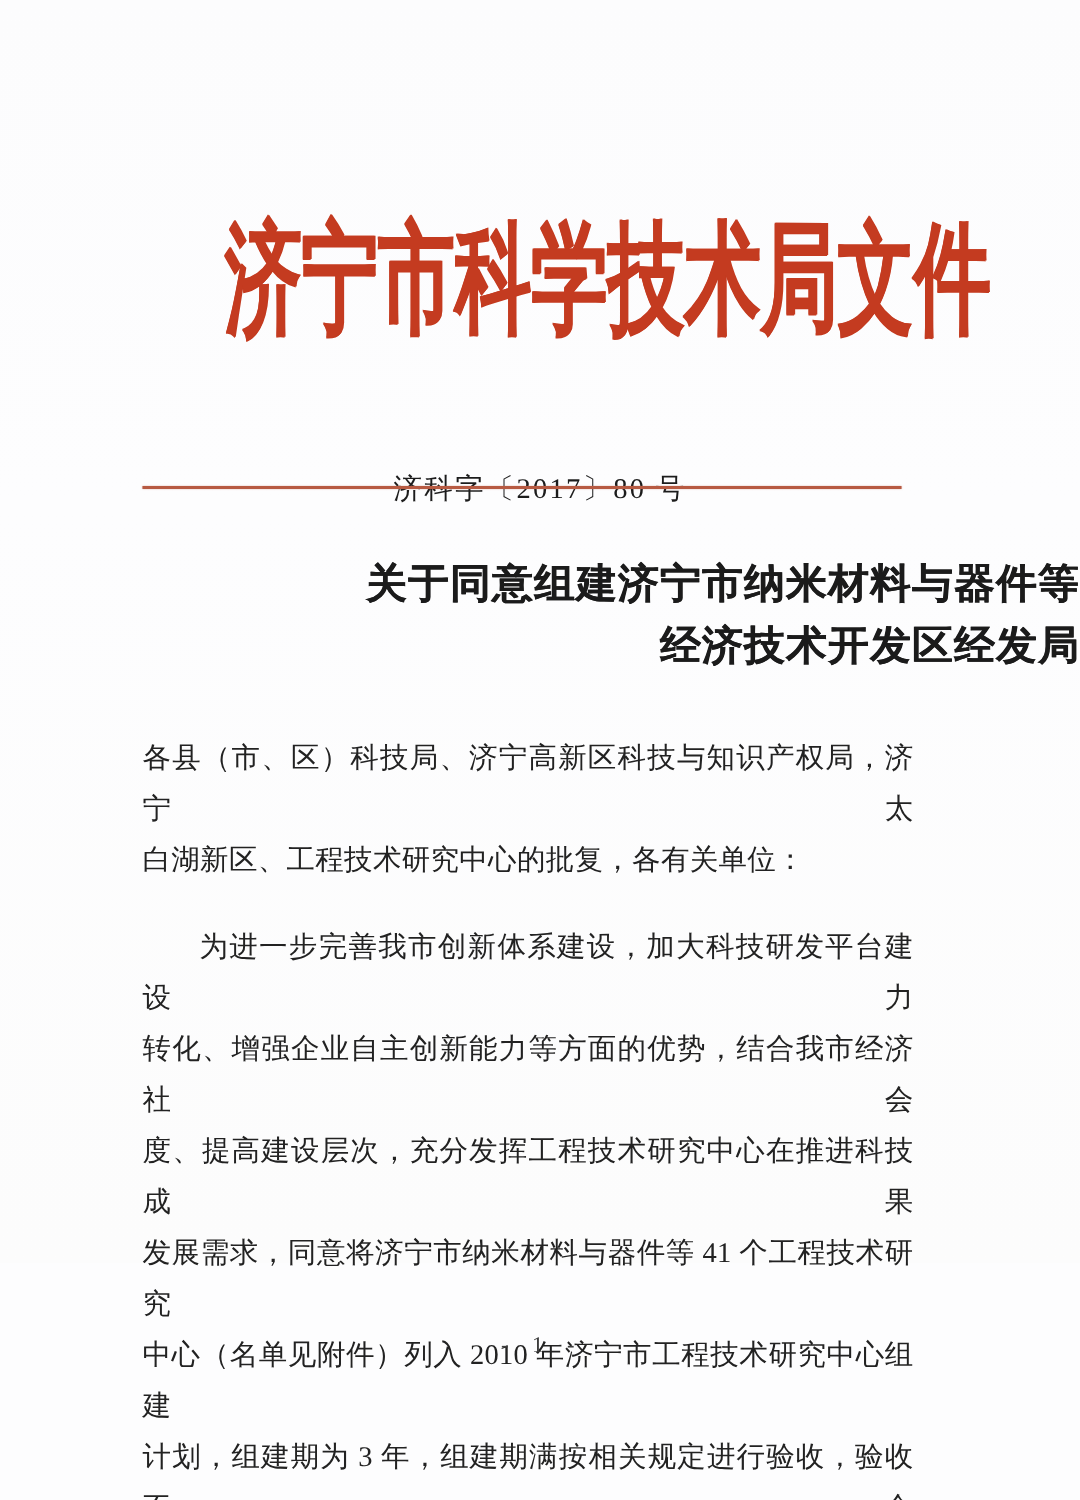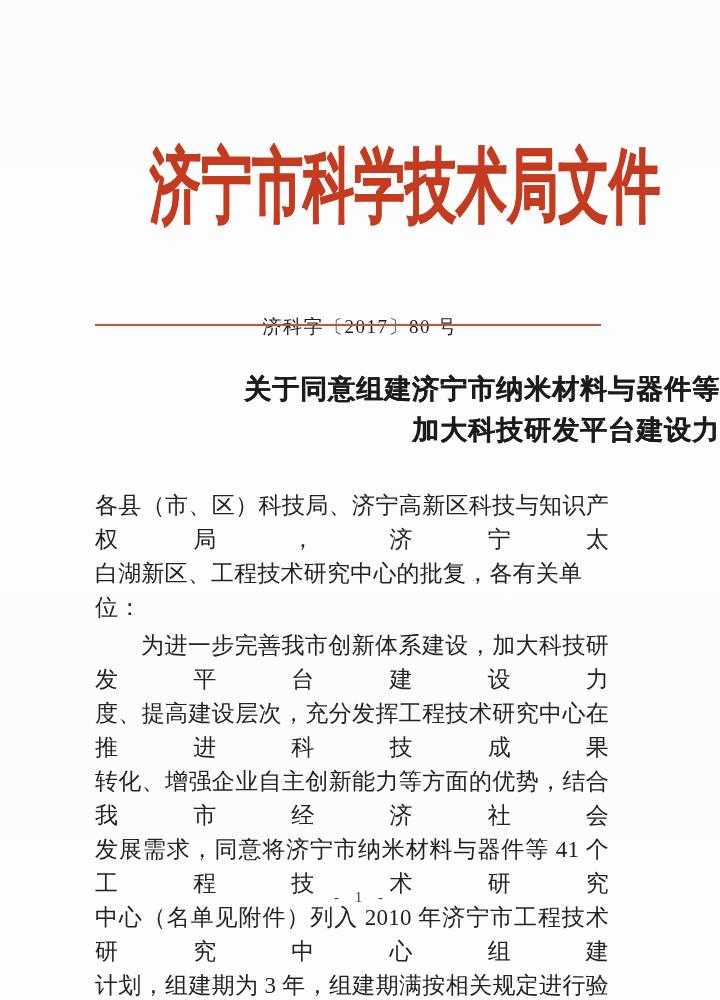--- a/index.html
+++ b/index.html
@@ -79,34 +79,34 @@
   }
   
   .docbody {
     position: absolute;
     top: 489px;
     left: 95px;
     width: 514px;
     color: #222;
   }
   .bline {
-    font-size: 23px;
+    font-size: 19px;
     line-height: 34px;
     white-space: normal;
     letter-spacing: 0.2px;
   }
   .bline.just {
     text-align: justify;
     text-align-last: justify;
   }
   .bline.ind {
     text-indent: 2em;
   }
   .bline.para {
-    margin-top: 4px;
+    margin-top: 24px;
   }
   
   .pagenum {
     position: absolute;
     top: 889px;
     left: 0;
     width: 720px;
     text-align: center;
     font-size: 15px;
     letter-spacing: 3px;
@@ -122,29 +122,29 @@
   <div class="letterhead">
     <span class="inner" style="color: rgb(196, 59, 32);">济宁市科学技术局文件</span>
   </div>
 
   <div class="docnum">济科字〔2017〕80 号</div>
 
   <div class="redline" style="background: rgb(183, 90, 66);"></div>
 
   <div class="doctitle">
     <div>关于同意组建济宁市纳米材料与器件等</div>
-    <div>加大科技研发平台建设力</div>
+    <div>经济技术开发区经发局</div>
   </div>
 
   <div class="docbody">
       <div class="bline just">各县（市、区）科技局、济宁高新区科技与知识产权局，济宁太</div>
       <div class="bline">白湖新区、工程技术研究中心的批复，各有关单位：</div>
       <div class="bline just ind para">为进一步完善我市创新体系建设，加大科技研发平台建设力</div>
+      <div class="bline just">转化、增强企业自主创新能力等方面的优势，结合我市经济社会</div>
       <div class="bline just">度、提高建设层次，充分发挥工程技术研究中心在推进科技成果</div>
-      <div class="bline just">转化、增强企业自主创新能力等方面的优势，结合我市经济社会</div>
       <div class="bline just">发展需求，同意将济宁市纳米材料与器件等 41 个工程技术研究</div>
       <div class="bline just">中心（名单见附件）列入 2010 年济宁市工程技术研究中心组建</div>
       <div class="bline just">计划，组建期为 3 年，组建期满按相关规定进行验收，验收不合</div>
     </div>
 
   <div class="pagenum">- 1 -</div>
 
 </div>
 
 </body></html>

